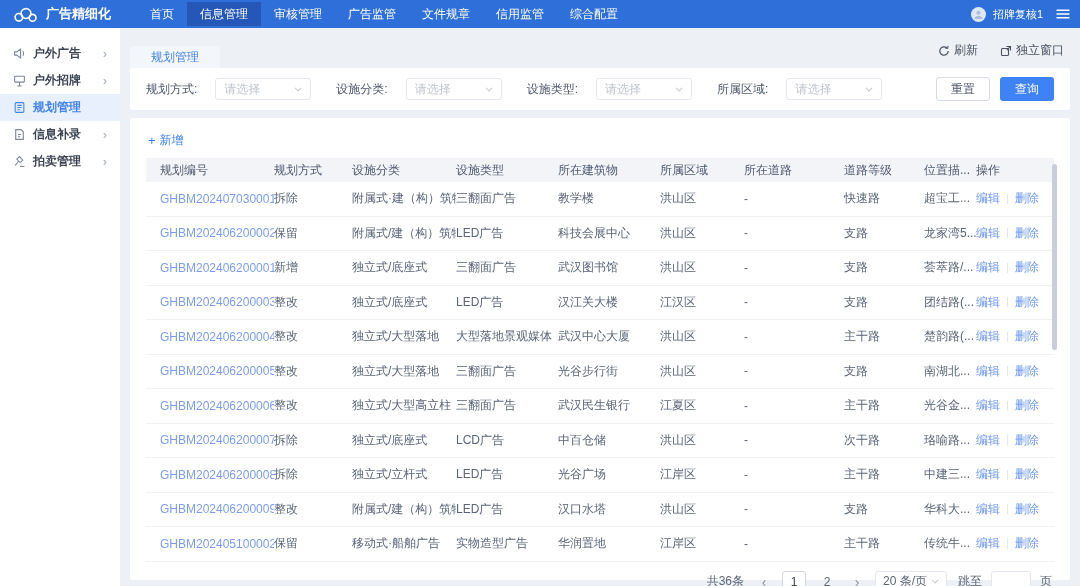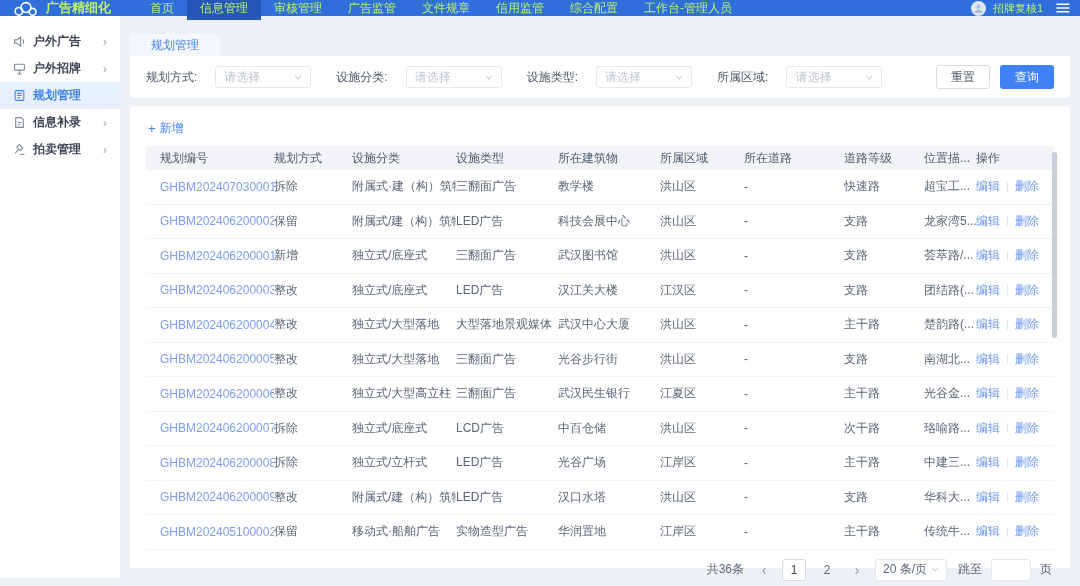--- a/index.html
+++ b/index.html
@@ -1,20 +1,20 @@
 <!DOCTYPE html>
 <html><head>
 <meta charset="utf-8">
 <style>
   * { box-sizing: border-box; margin: 0; padding: 0; }
   html,body { width:1080px; height:586px; overflow:hidden; }
   body { font-family:"Liberation Sans","DejaVu Sans",sans-serif; background:#edf0f5; font-size:12px; }
 
   
-  .navbar { height:16px; background:#2e6fd9; display:flex; align-items:center; color:#bef264; padding:0 10px 0 12px; }
+  .navbar { height:28px; background:#2e6fd9; display:flex; align-items:center; color:#ffffff; padding:0 10px 0 12px; }
   .logo { display:flex; align-items:center; gap:7px; font-weight:bold; font-size:13px; white-space:nowrap; }
   .logo svg { display:block; }
   .nav-menu { display:flex; margin-left:26px; height:24px; }
   .nav-item { padding:0 13px; line-height:24px; cursor:pointer; white-space:nowrap; font-size:12px; }
   .nav-item.active { background:#2457b8; }
   .nav-right { margin-left:auto; display:flex; align-items:center; gap:7px; }
   .avatar { width:15px; height:15px; border-radius:50%; background:#dfe7f3; display:flex; align-items:center; justify-content:center; overflow:hidden; }
   .username { font-size:11px; }
   .burger { margin-left:6px; display:flex; align-items:center; cursor:pointer; }
 
@@ -98,21 +98,20 @@
     <span>广告精细化</span>
   </div>
   <div class="nav-menu">
     <div class="nav-item">首页</div>
     <div class="nav-item active">信息管理</div>
     <div class="nav-item">审核管理</div>
     <div class="nav-item">广告监管</div>
     <div class="nav-item">文件规章</div>
     <div class="nav-item">信用监管</div>
     <div class="nav-item">综合配置</div>
-    <div class="nav-item">工作台-管理人员</div>
   </div>
   <div class="nav-right">
     <span class="avatar">
       <svg width="11" height="11" viewBox="0 0 12 12" fill="#aebdd4">
           <circle cx="6" cy="4" r="2.2"></circle>
           <path d="M1.5 11c.5-2.6 2.4-3.6 4.5-3.6s4 1 4.5 3.6z"></path>
         </svg>
     </span>
     <span class="username">招牌复核1</span>
     <span class="burger">
@@ -178,20 +177,41 @@
         </span>
         <span class="side-label">拍卖管理</span>
         <span class="side-arrow">›</span>
       </div>
     </div>
 
   <div class="content">
 
     <div class="tab-row">
       <div class="tab">规划管理</div>
+      <div class="tab-actions">
+        <span class="tab-action">
+          <span style="display:flex;">
+            <svg width="12" height="12" viewBox="0 0 12 12" fill="none" stroke="currentColor" stroke-width="1.2">
+              <path d="M10.2 6a4.2 4.2 0 1 1-1.3-3"></path>
+                <path d="M9.9 0.8v2.5H7.4" stroke-width="1"></path>
+            </svg>
+          </span>
+          <span>刷新</span>
+        </span>
+        <span class="tab-action">
+          <span style="display:flex;">
+            <svg width="12" height="12" viewBox="0 0 12 12" fill="none" stroke="currentColor" stroke-width="1.1">
+              <rect x="1.5" y="3.5" width="7" height="7" rx="1"></rect>
+                <path d="M6.5 1.5h4v4"></path>
+                <path d="M10.3 1.7L6.8 5.2"></path>
+            </svg>
+          </span>
+          <span>独立窗口</span>
+        </span>
+      </div>
     </div>
 
     <div class="filter-card">
       <div class="filter-field">
         <span class="flabel">规划方式:</span>
         <div class="fselect">
           <span>请选择</span>
           <span class="chev"></span>
         </div>
       </div>

